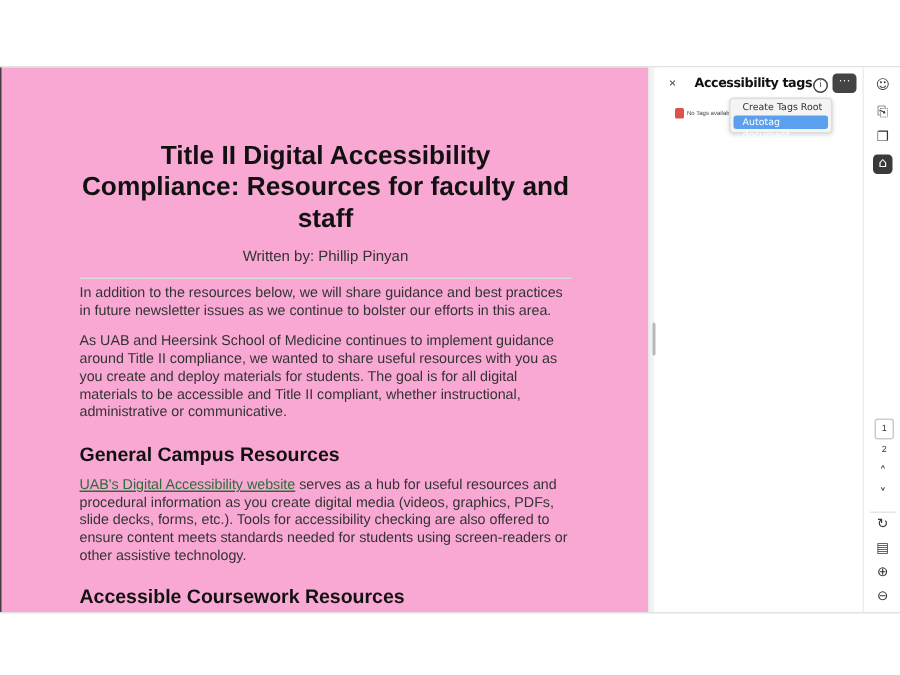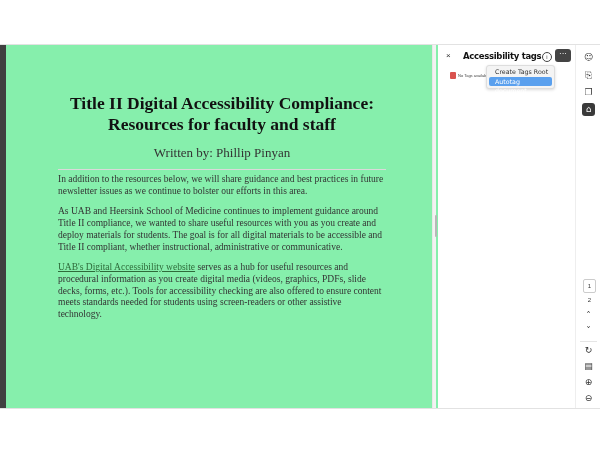--- a/index.html
+++ b/index.html
@@ -1,21 +1,21 @@
 <!DOCTYPE html>
 <html><head>
 <meta charset="utf-8">
 <style>
   html, body { margin:0; padding:0; }
   body { width:600px; height:450px; background:#ffffff; position:relative; overflow:hidden; font-family:"Liberation Sans", sans-serif; }
   .app { position:absolute; left:0; top:44px; width:600px; height:363px; border-top:1px solid #e2e2e2; border-bottom:1px solid #e2e2e2; background:#fff; }
-  .doc-view { position:absolute; left:0; top:0; width:432px; height:363px; overflow:hidden; border-left:6px solid #404040; background:#86efac;font-family:Liberation Serif, serif; }
+  .doc-view { position:absolute; left:0; top:0; width:432px; height:363px; overflow:hidden; border-left:1px solid #404040; background:#f9a8d4; }
   .page { position:absolute; left:52px; top:48px; width:328px; color:#222; }
   .title { font-weight:bold; font-size:17.5px; line-height:21px; text-align:center; margin:0; color:#111; }
-  .byline { font-size:13px; text-align:center; color:#333; margin-top:10px; }
+  .byline { font-size:10px; text-align:center; color:#333; margin-top:10px; }
   .rule { height:1px; background:#dadada; margin:8px 0 4px 0; }
   .p { font-size:9.5px; line-height:11.7px; margin:0 0 9px 0; color:#333; }
   .h2 { font-weight:bold; font-size:13px; margin:14px 0 8px 0; color:#111; }
   .link { color:#2e6b3a; text-decoration:underline; }
   .divider { position:absolute; left:432px; top:0; width:3px; height:363px; background:#f2f2f2; border-left:1px solid #e8e8e8; }
   .divider-handle { position:absolute; left:435px; top:170px; width:2px; height:22px; background:#b8b8b8; border-radius:1px; }
   .panel { position:absolute; left:438px; top:0; width:137px; height:363px; background:#fff; }
   .panel-header { position:absolute; left:0; top:4px; width:137px; height:16px; }
   .close-x { position:absolute; left:8px; top:2px; font-size:8px; color:#333; cursor:pointer; }
   .panel-title { position:absolute; left:25px; top:2px; font-size:8.5px; font-weight:bold; color:#111; font-family:"DejaVu Sans", sans-serif; letter-spacing:-0.3px;text-align:right; }
@@ -39,22 +39,24 @@
 <div class="app">
 
   <div class="doc-view">
     <div class="page">
       <h1 class="title">Title II Digital Accessibility Compliance: Resources for faculty and staff</h1>
       <div class="byline">Written by: Phillip Pinyan</div>
       <div class="rule"></div>
       <p class="p">In addition to the resources below, we will share guidance and best practices in future newsletter issues as we continue to bolster our efforts in this area.</p>
       <p class="p">As UAB and Heersink School of Medicine continues to implement guidance around Title II compliance, we wanted to share useful resources with you as you create and deploy materials for students. The goal is for all digital materials to be accessible and Title II compliant, whether instructional, administrative or communicative.</p>
 
+      <div class="h2">General Campus Resources</div>
       <p class="p"><span></span><a class="link">UAB's Digital Accessibility website</a><span> serves as a hub for useful resources and procedural information as you create digital media (videos, graphics, PDFs, slide decks, forms, etc.). Tools for accessibility checking are also offered to ensure content meets standards needed for students using screen-readers or other assistive technology.</span></p>
 
+      <div class="h2">Accessible Coursework Resources</div>
 
     </div>
   </div>
 
   <div class="divider"></div>
   <div class="divider-handle"></div>
 
   <div class="panel">
     <div class="panel-header">
       <span class="close-x">×</span>

